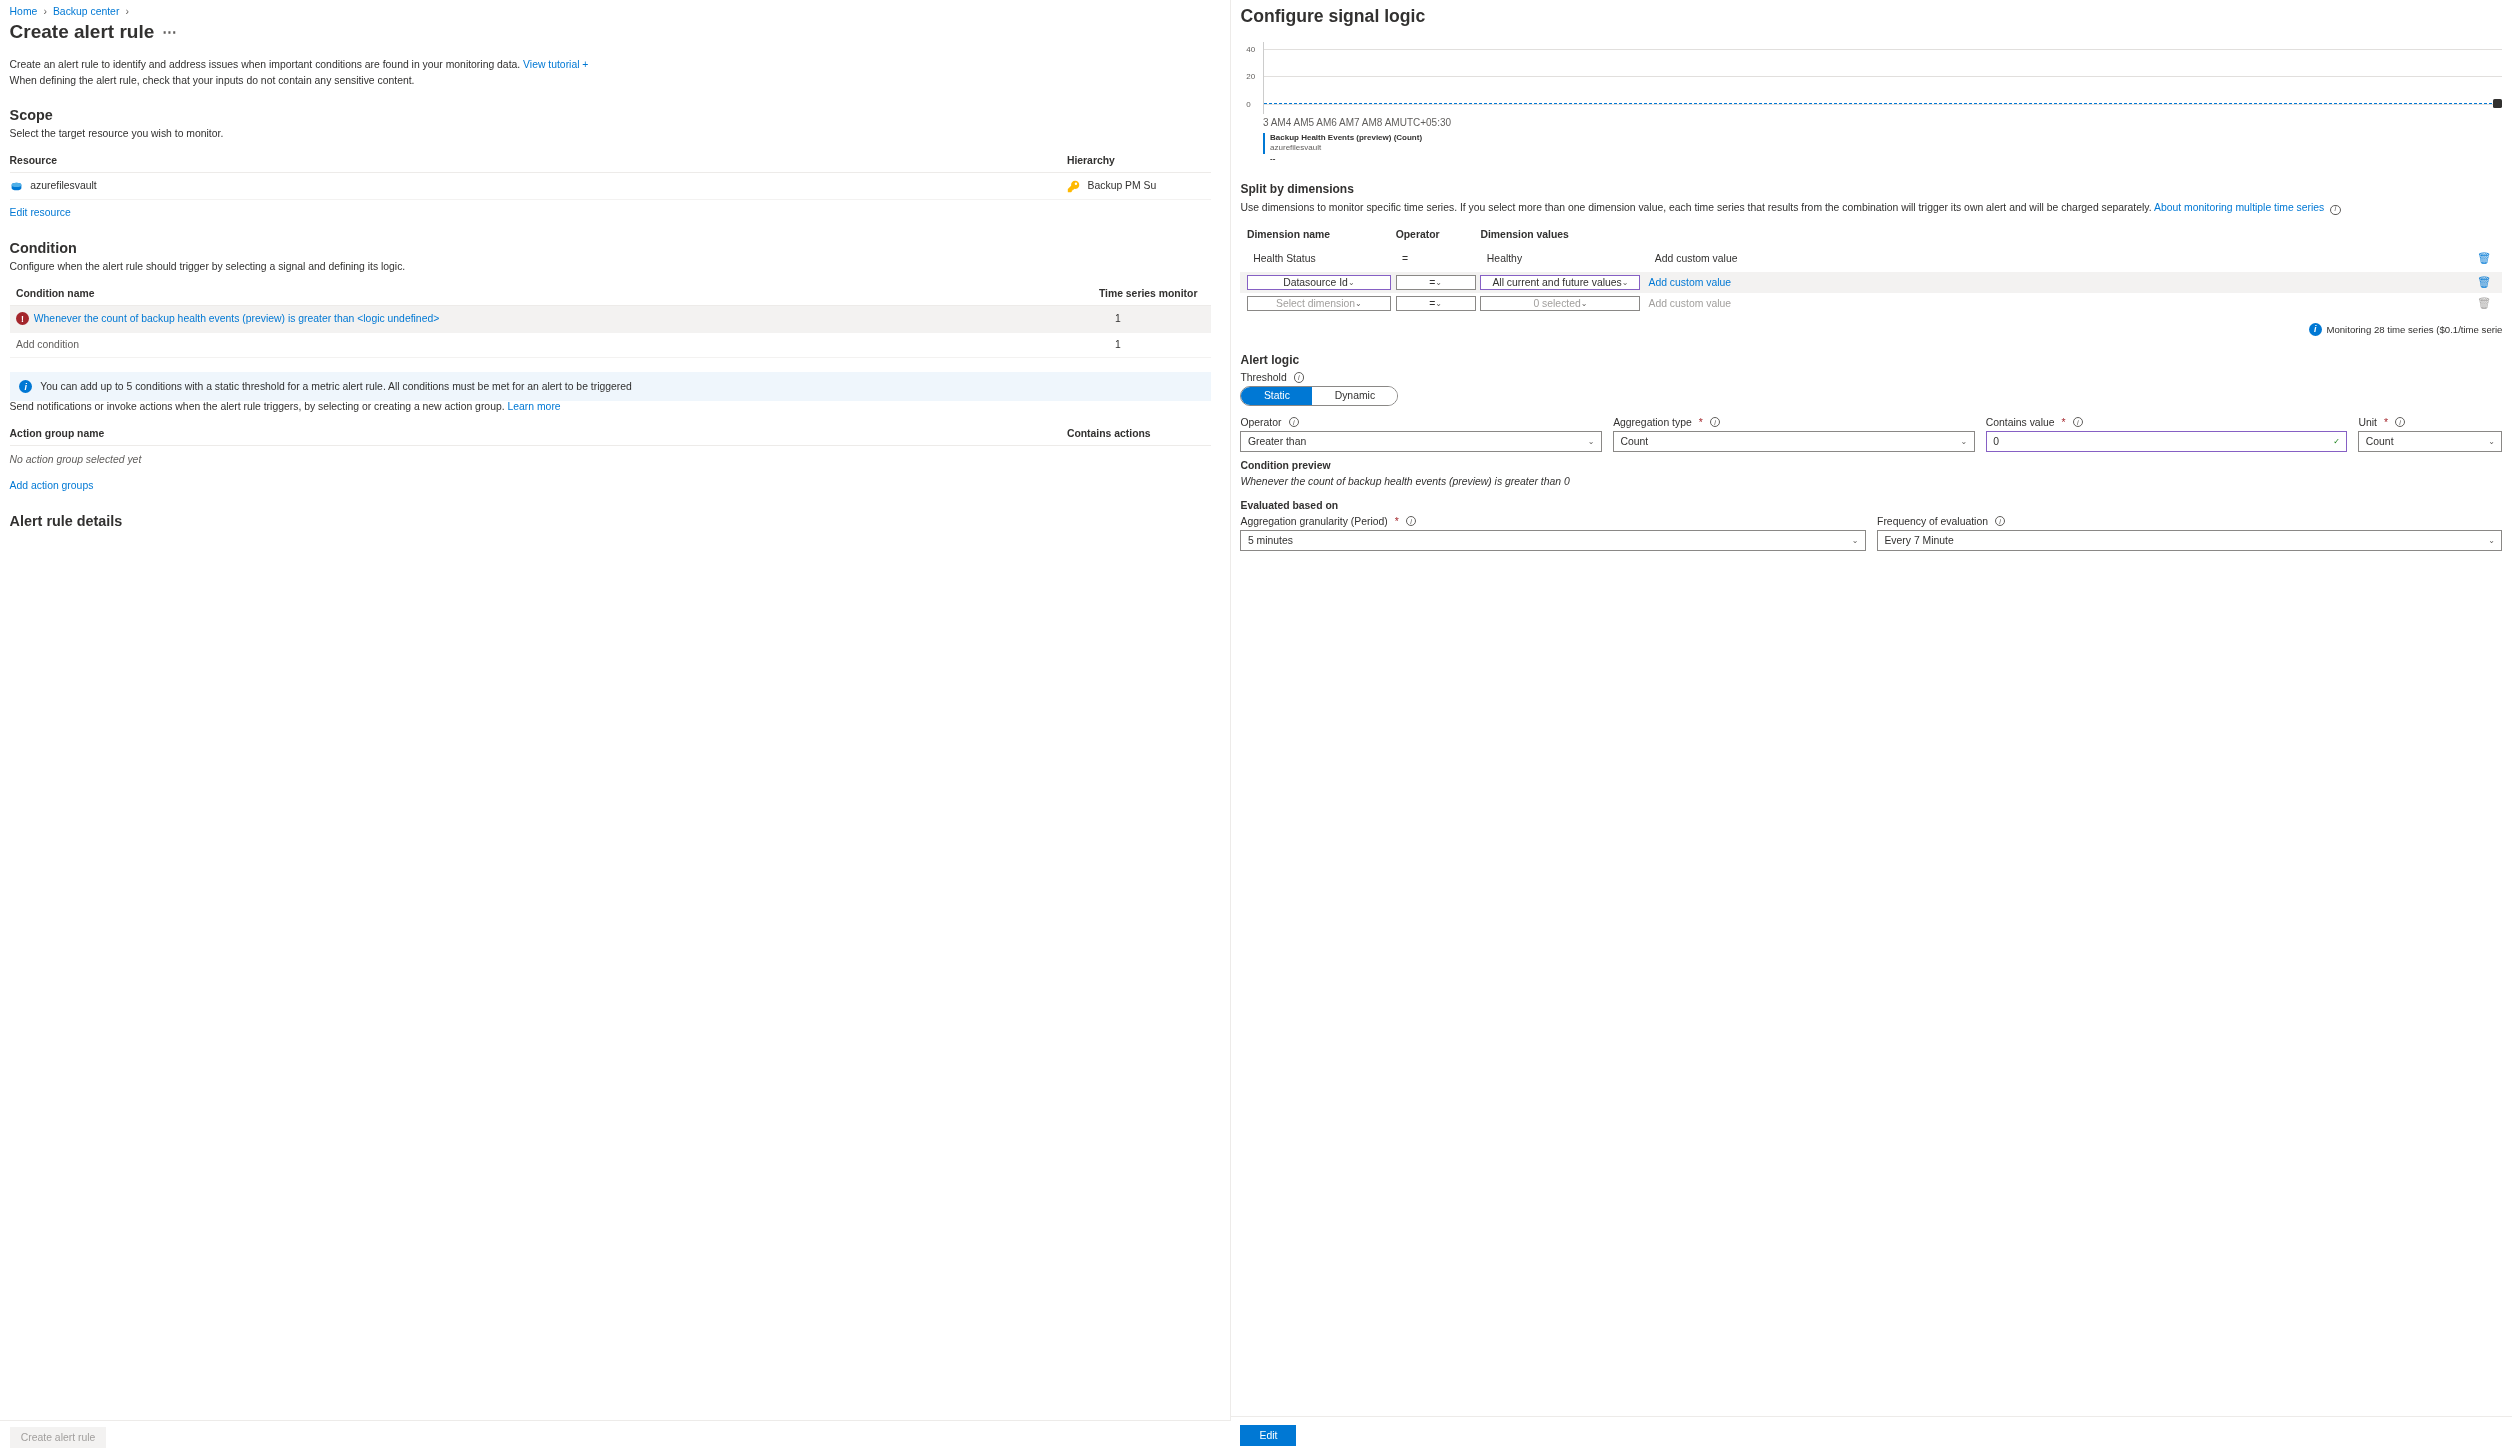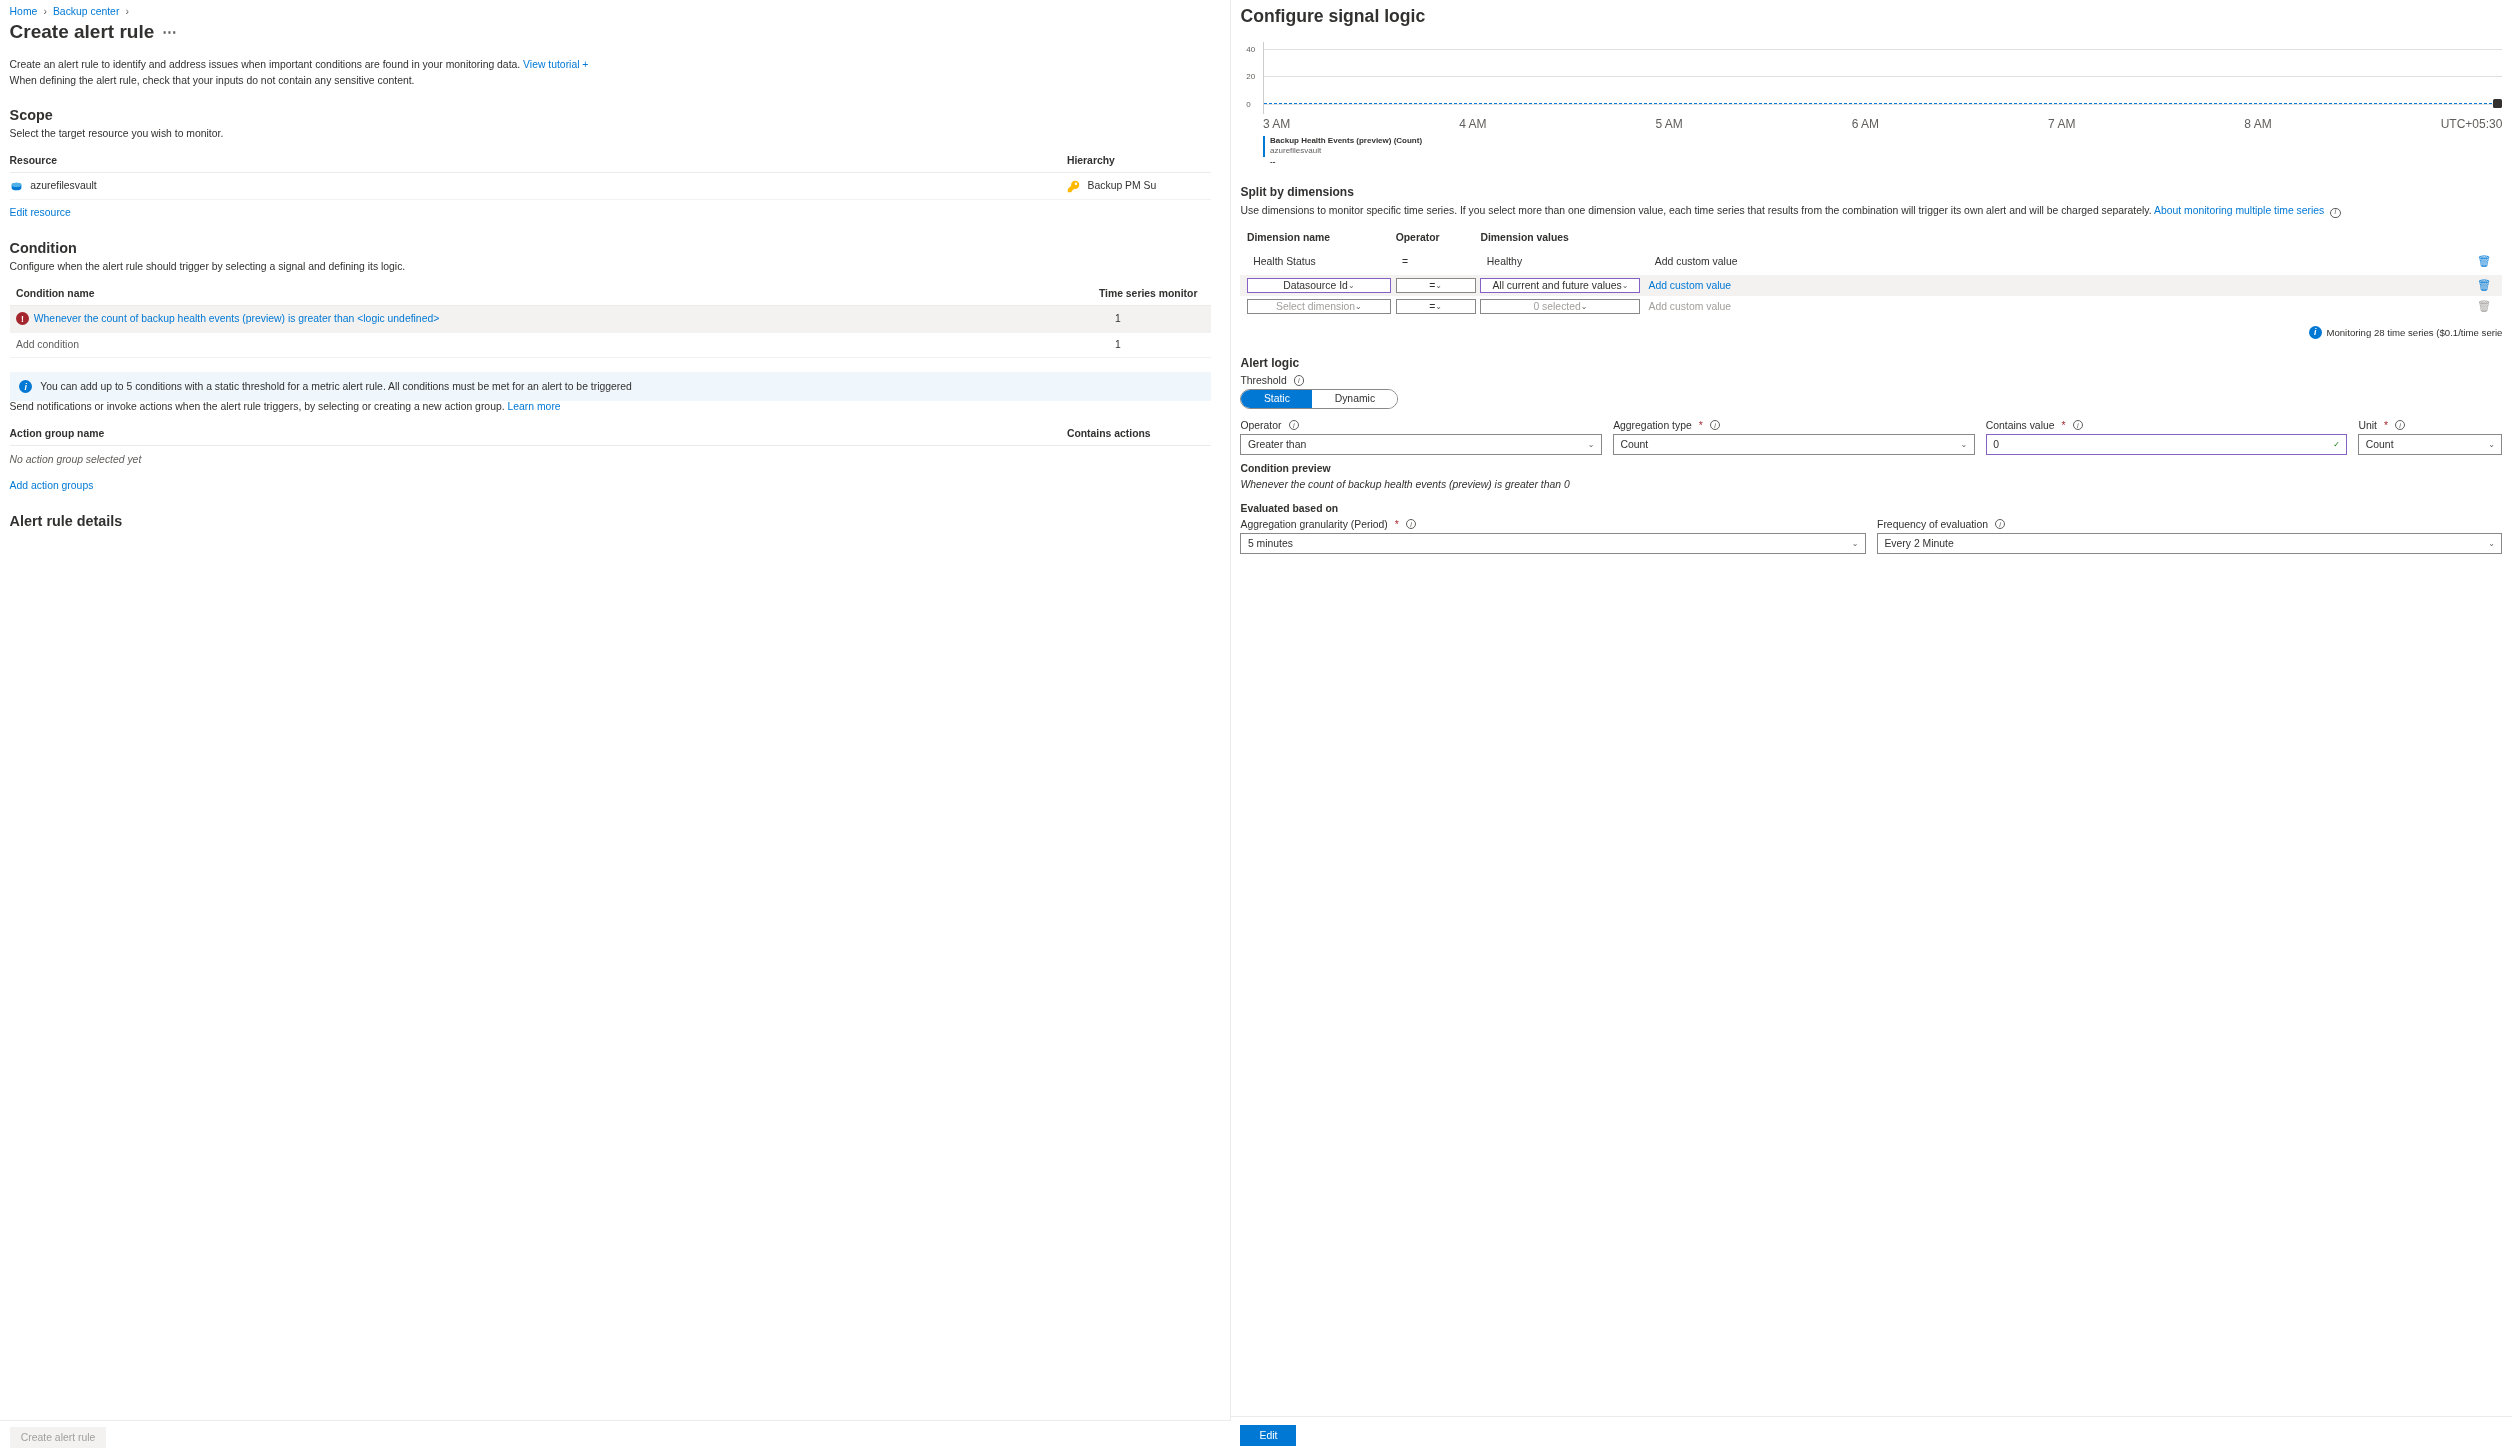--- a/index.html
+++ b/index.html
@@ -50,21 +50,21 @@
 
 
 .right-title { font-size: 17.6px; font-weight: 600; margin-bottom: 14.4px; }
 
 .chart-wrap { margin: 8px 0 4.8px 0; }
 .chart-area { position: relative; height: 72px; border-left: 0.8px solid #ccc; text-decoration: underline;}
 .y-tick { position: absolute; left: -17.6px; font-size: 8px; color: #605e5c; transform: translateY(-50%); }
 .grid-line { position: absolute; left: 0; right: 0; border-top: 0.8px solid #e1dfdd; }
 .data-line { position: absolute; left: 0; right: 0; bottom: 9.6px; border-top: 1.6px dashed #0078d4; }
 .data-end { position: absolute; right: 0; bottom: 5.6px; width: 9.6px; height: 9.6px; background: #323130; border-radius: 1.6px; }
-.x-ticks { display: flex; justify-content: space-between; font-size: 12px; color: #605e5c; padding: 3.2px 0 0 0; }
+.x-ticks { display: flex; font-size: 10px; color: #605e5c; padding: 3.2px 0 0 0; }
 .legend { display: flex; align-items: flex-start; gap: 4.8px; margin-top: 4.8px; }
 .legend-bar { width: 2.4px; height: 21px; background: #0078d4; }
 .legend-text { font-size: 8px; line-height: 1.3; }
 .legend-name { font-weight: 600; }
 .legend-sub { color: #605e5c; }
 .legend-val { font-weight: 600; }
 
 h3.sub-h { font-size: 12px; font-weight: 600; margin-top: 17.6px; margin-bottom: 4.8px; }
 .sub-desc { font-size: 10.4px; color: #323130; line-height: 1.5; margin-bottom: 8px; }
 
@@ -380,21 +380,21 @@
           <span>5 minutes</span>
           <span class="chev">⌄</span>
         </div>
     </div>
     <div class="field-col">
       <div class="label-row">
           <span>Frequency of evaluation</span>
           <span class="info-o">i</span>
         </div>
       <div class="input-box">
-          <span>Every 2 Minute</span>
+          <span>Every 7 Minute</span>
           <span class="chev">⌄</span>
         </div>
     </div>
   </div>
 
   <div class="footer-right">
     <button class="btn-primary">Edit</button>
   </div>
 </div>
 

